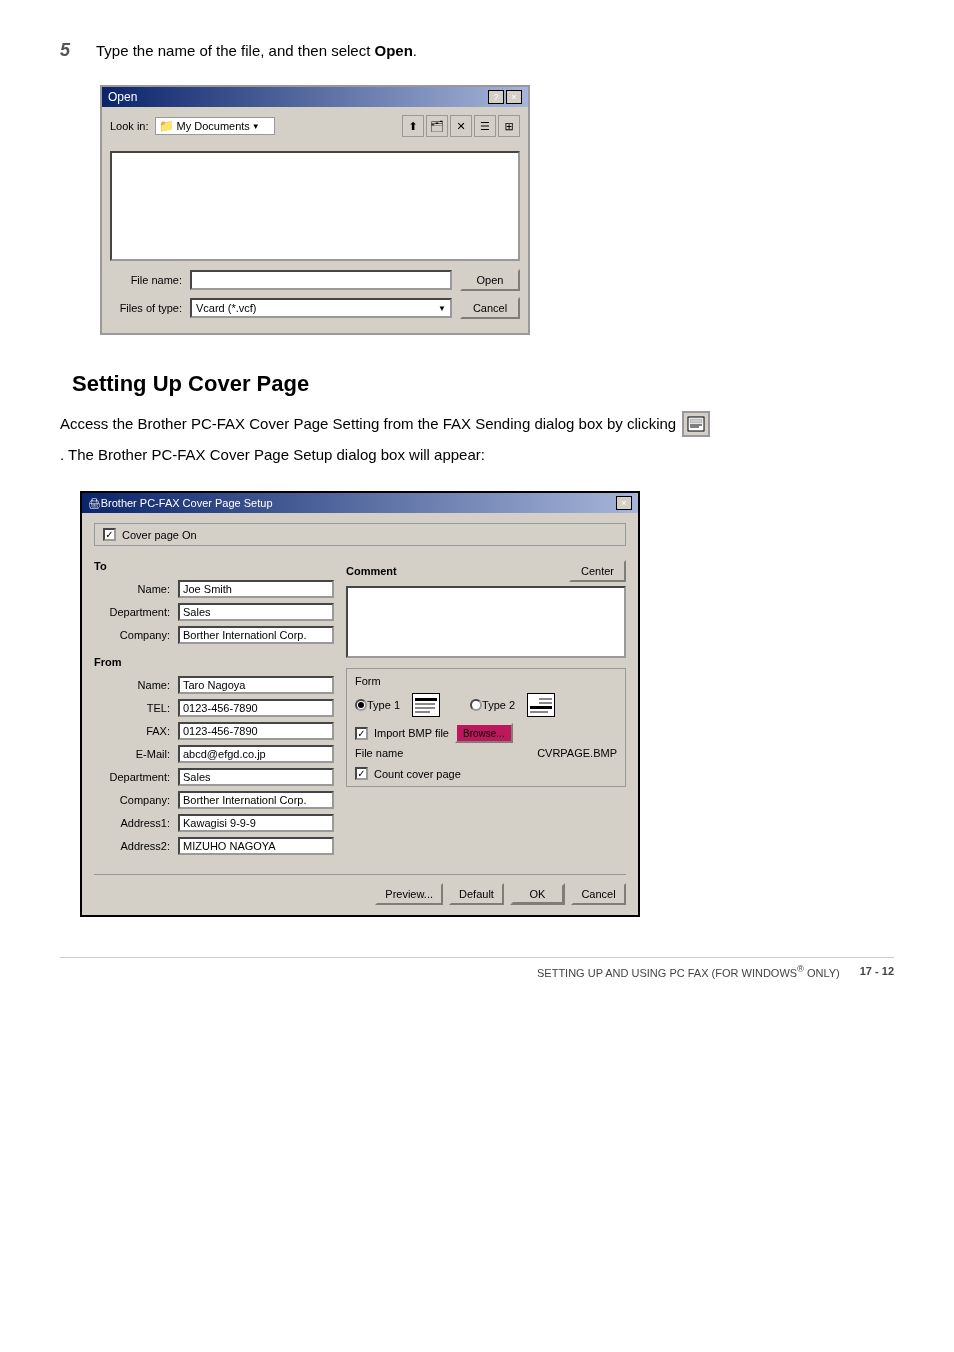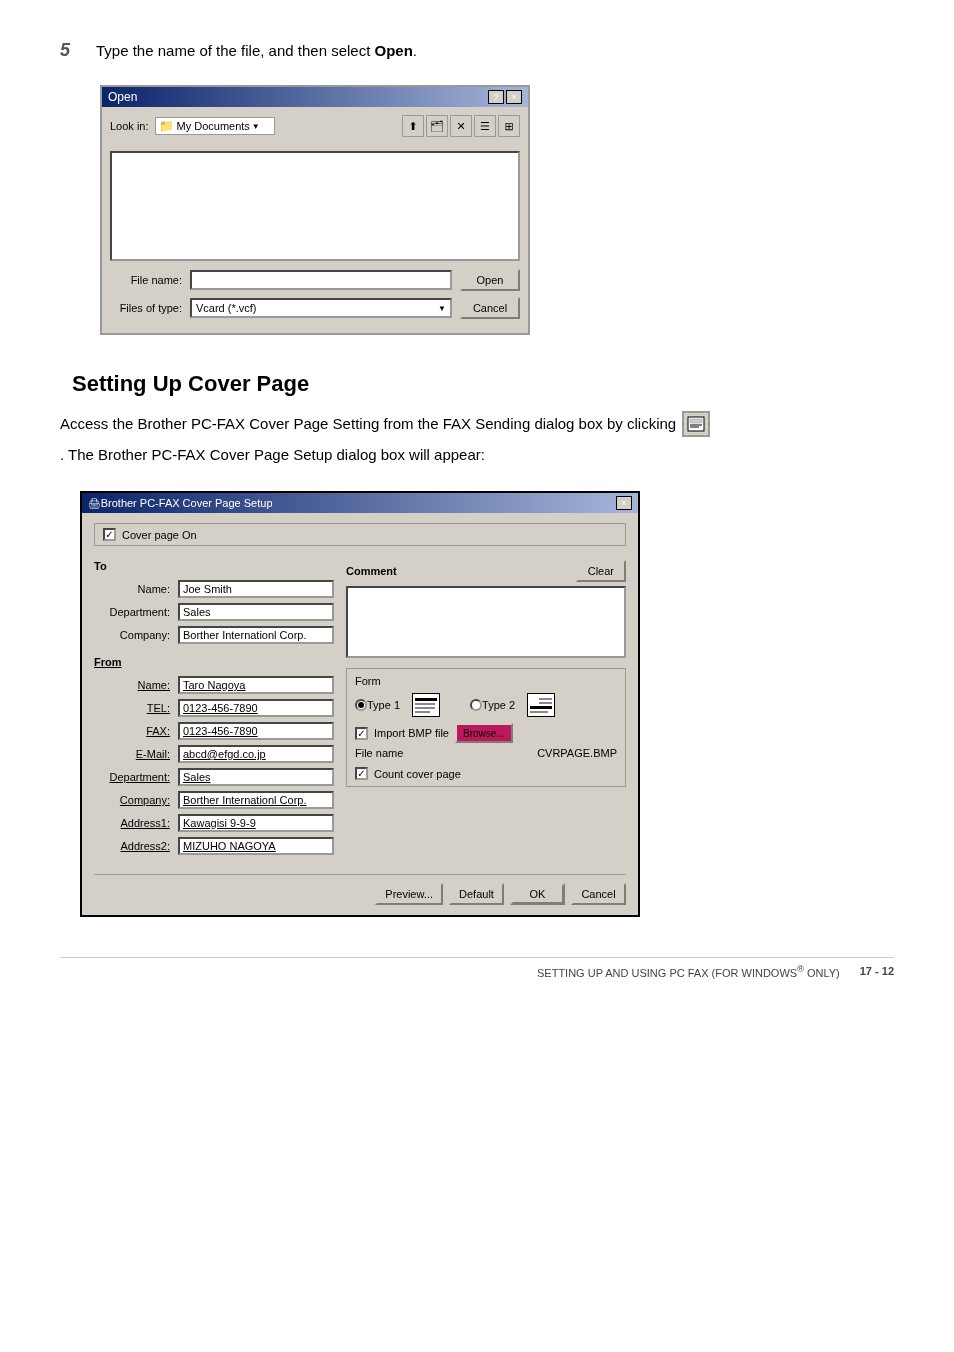--- a/index.html
+++ b/index.html
@@ -249,21 +249,20 @@
     .field-input {
       flex: 1;
       height: 18px;
       border: 2px inset #999;
       background: #fff;
       font-size: 11px;
       padding: 0 3px;
     }
     .from-section {
       margin-top: 12px;
-      text-decoration: underline;
     }
     .comment-label {
       font-size: 11px;
       font-weight: bold;
     }
     .comment-area {
       width: 180px;
       height: 70px;
       border: 2px inset #999;
       background: #fff;
@@ -531,21 +530,21 @@
             <span class="field-label">Address2:</span>
             <input class="field-input" type="text" value="MIZUHO NAGOYA" style="">
           </div>
         </div>
       </div>
 
       <div class="right-col">
         
         <div style="display:flex;justify-content:space-between;align-items:center;margin-bottom:4px;">
           <span class="comment-label">Comment</span>
-          <div class="clear-btn">Clear</div>
+          <div class="clear-btn">Center</div>
         </div>
         <textarea class="comment-area" style="width: 100%; height: 72px;"></textarea>
 
         
         <div class="form-section">
           <div class="form-section-title">Form</div>
           <div class="form-type-row">
             <div class="radio-option">
               <div class="radio-btn radio-filled"></div>
               <span>Type 1</span>

